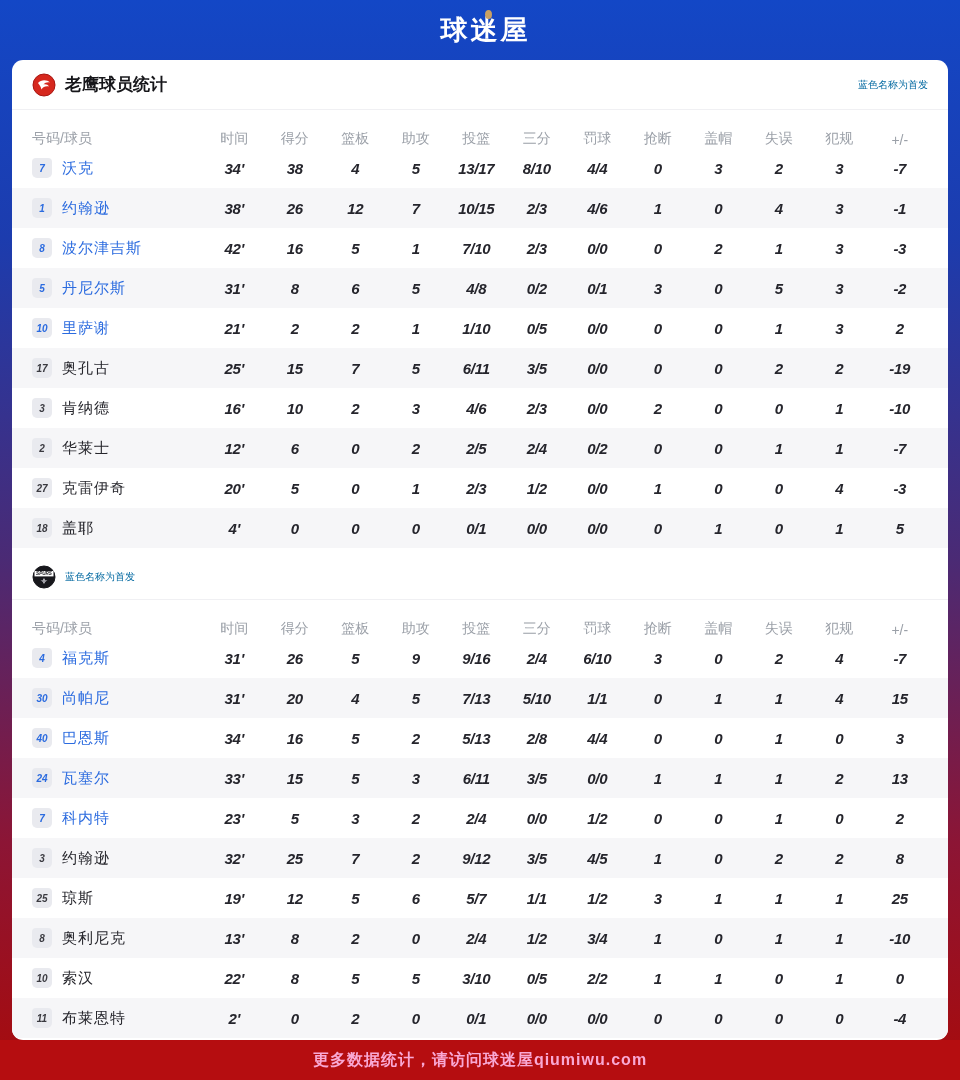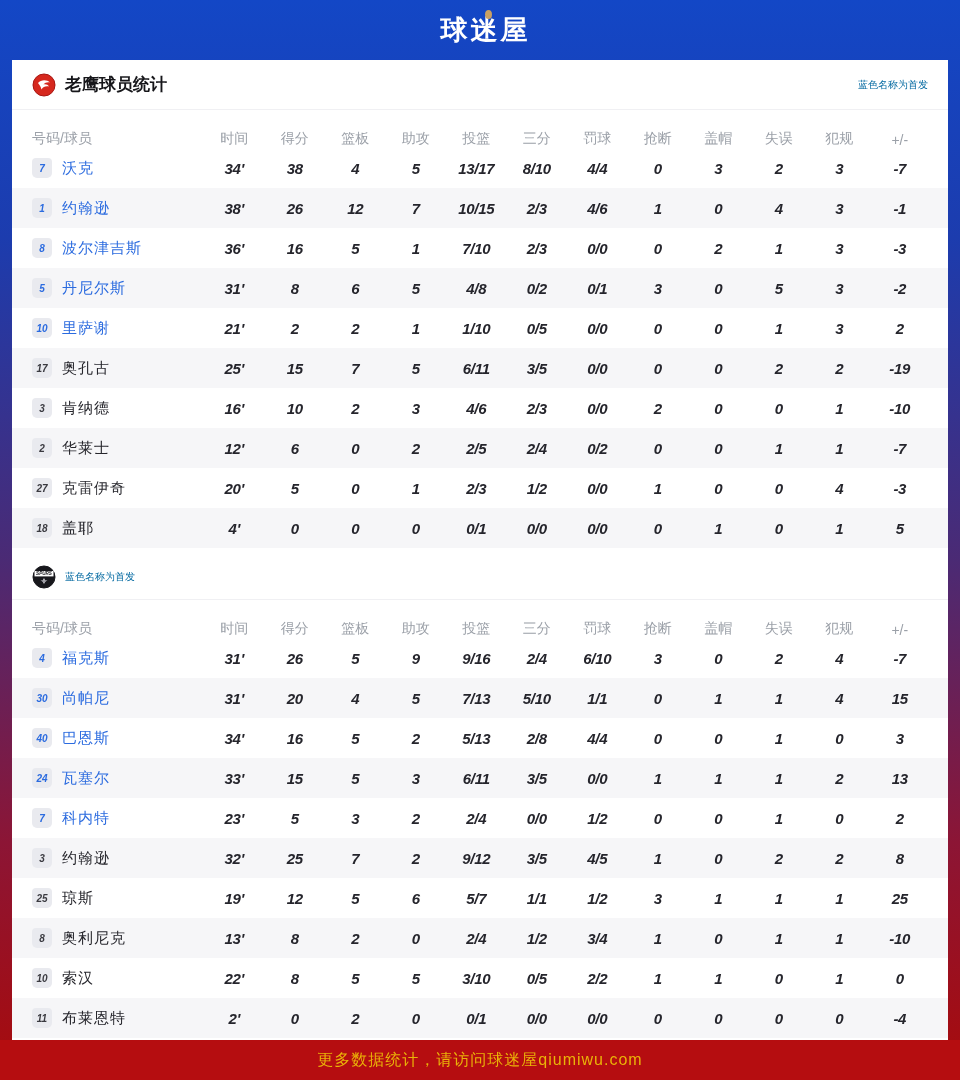--- a/index.html
+++ b/index.html
@@ -7,21 +7,21 @@
   body {
     font-family:"Liberation Sans","DejaVu Sans",sans-serif;
     background:linear-gradient(180deg,#1347c6 0%,#1c3cae 22%,#4b2a74 52%,#8c1535 78%,#a80b0b 100%);
     position:relative;
   }
   .top-bar { height:60px; display:flex; align-items:center; justify-content:center; position:relative;padding-left:11px; }
   .logo-wrap { position:relative; color:#fff; font-size:27px; font-weight:700; letter-spacing:3px; }
   .logo-dot { position:absolute; top:-2px; left:44px; width:7px; height:9px; border-radius:50%; background:#c9a063; }
   .card {
     position:absolute; left:12px; top:60px; width:936px; height:980px;
-    background:#fff; border-radius:0; overflow:hidden;
+    background:#fff; border-radius:11px; overflow:hidden;
   }
   .section-header { height:50px; display:flex; align-items:center; padding:0 20px; border-bottom:1px solid #f0f0f3; }
   .section-header.second { height:52px; padding-top:6px; }
   .team-logo { width:24px; height:24px; margin-right:9px; flex:0 0 auto; }
   .section-title { font-size:17px; font-weight:700; color:#16161a; flex:1; }
   .legend { font-size:10px; font-weight:400; color:#0369a1; }
   .col-header { height:38px; display:flex; align-items:flex-end; padding:0 18px 0 20px; }
   .col-header .cell { font-size:14px; color:#9ba0a8; }
   .row { height:40px; display:flex; align-items:center; padding:0 18px 0 20px; }
   .row.stripe { background:#f6f6f8; }
@@ -32,21 +32,21 @@
     width:20px; height:20px; border-radius:4px 4px 5px 5px; background:#e9eaef;
     display:flex; align-items:center; justify-content:center;
     font-size:10px; font-weight:700; font-style:italic; color:#3a3a40; flex:0 0 auto;
   }
   .pname { font-size:15px; font-weight:400; color:#26262c; letter-spacing:1px; cursor:pointer; }
   .row.starter .pname, .row.starter .badge { color:#2b6bdf; }
   .footer-bar {
     position:absolute; left:0; bottom:0; width:960px; height:40px;
     background:#b50d10; display:flex; align-items:center; justify-content:center;
   }
-  .footer-text { color:#eab308; font-size:16px; font-weight:400; letter-spacing:1px; }
+  .footer-text { color:#f9a8d4; font-size:16px; font-weight:700; letter-spacing:1px; }
 </style>
 </head>
 <body>
 
 <div class="top-bar">
   <div class="logo-wrap">
     <span>球迷屋</span>
     <span class="logo-dot"></span>
   </div>
 </div>
@@ -113,21 +113,21 @@
         <div class="cell stat">0</div>
         <div class="cell stat">4</div>
         <div class="cell stat">3</div>
         <div class="cell stat">-1</div>
       </div>
       <div class="row starter">
         <div class="cell-player">
           <span class="badge">8</span>
           <span class="pname">波尔津吉斯</span>
         </div>
-        <div class="cell stat">36'</div>
+        <div class="cell stat">42'</div>
         <div class="cell stat">16</div>
         <div class="cell stat">5</div>
         <div class="cell stat">1</div>
         <div class="cell stat">7/10</div>
         <div class="cell stat">2/3</div>
         <div class="cell stat">0/0</div>
         <div class="cell stat">0</div>
         <div class="cell stat">2</div>
         <div class="cell stat">1</div>
         <div class="cell stat">3</div>

